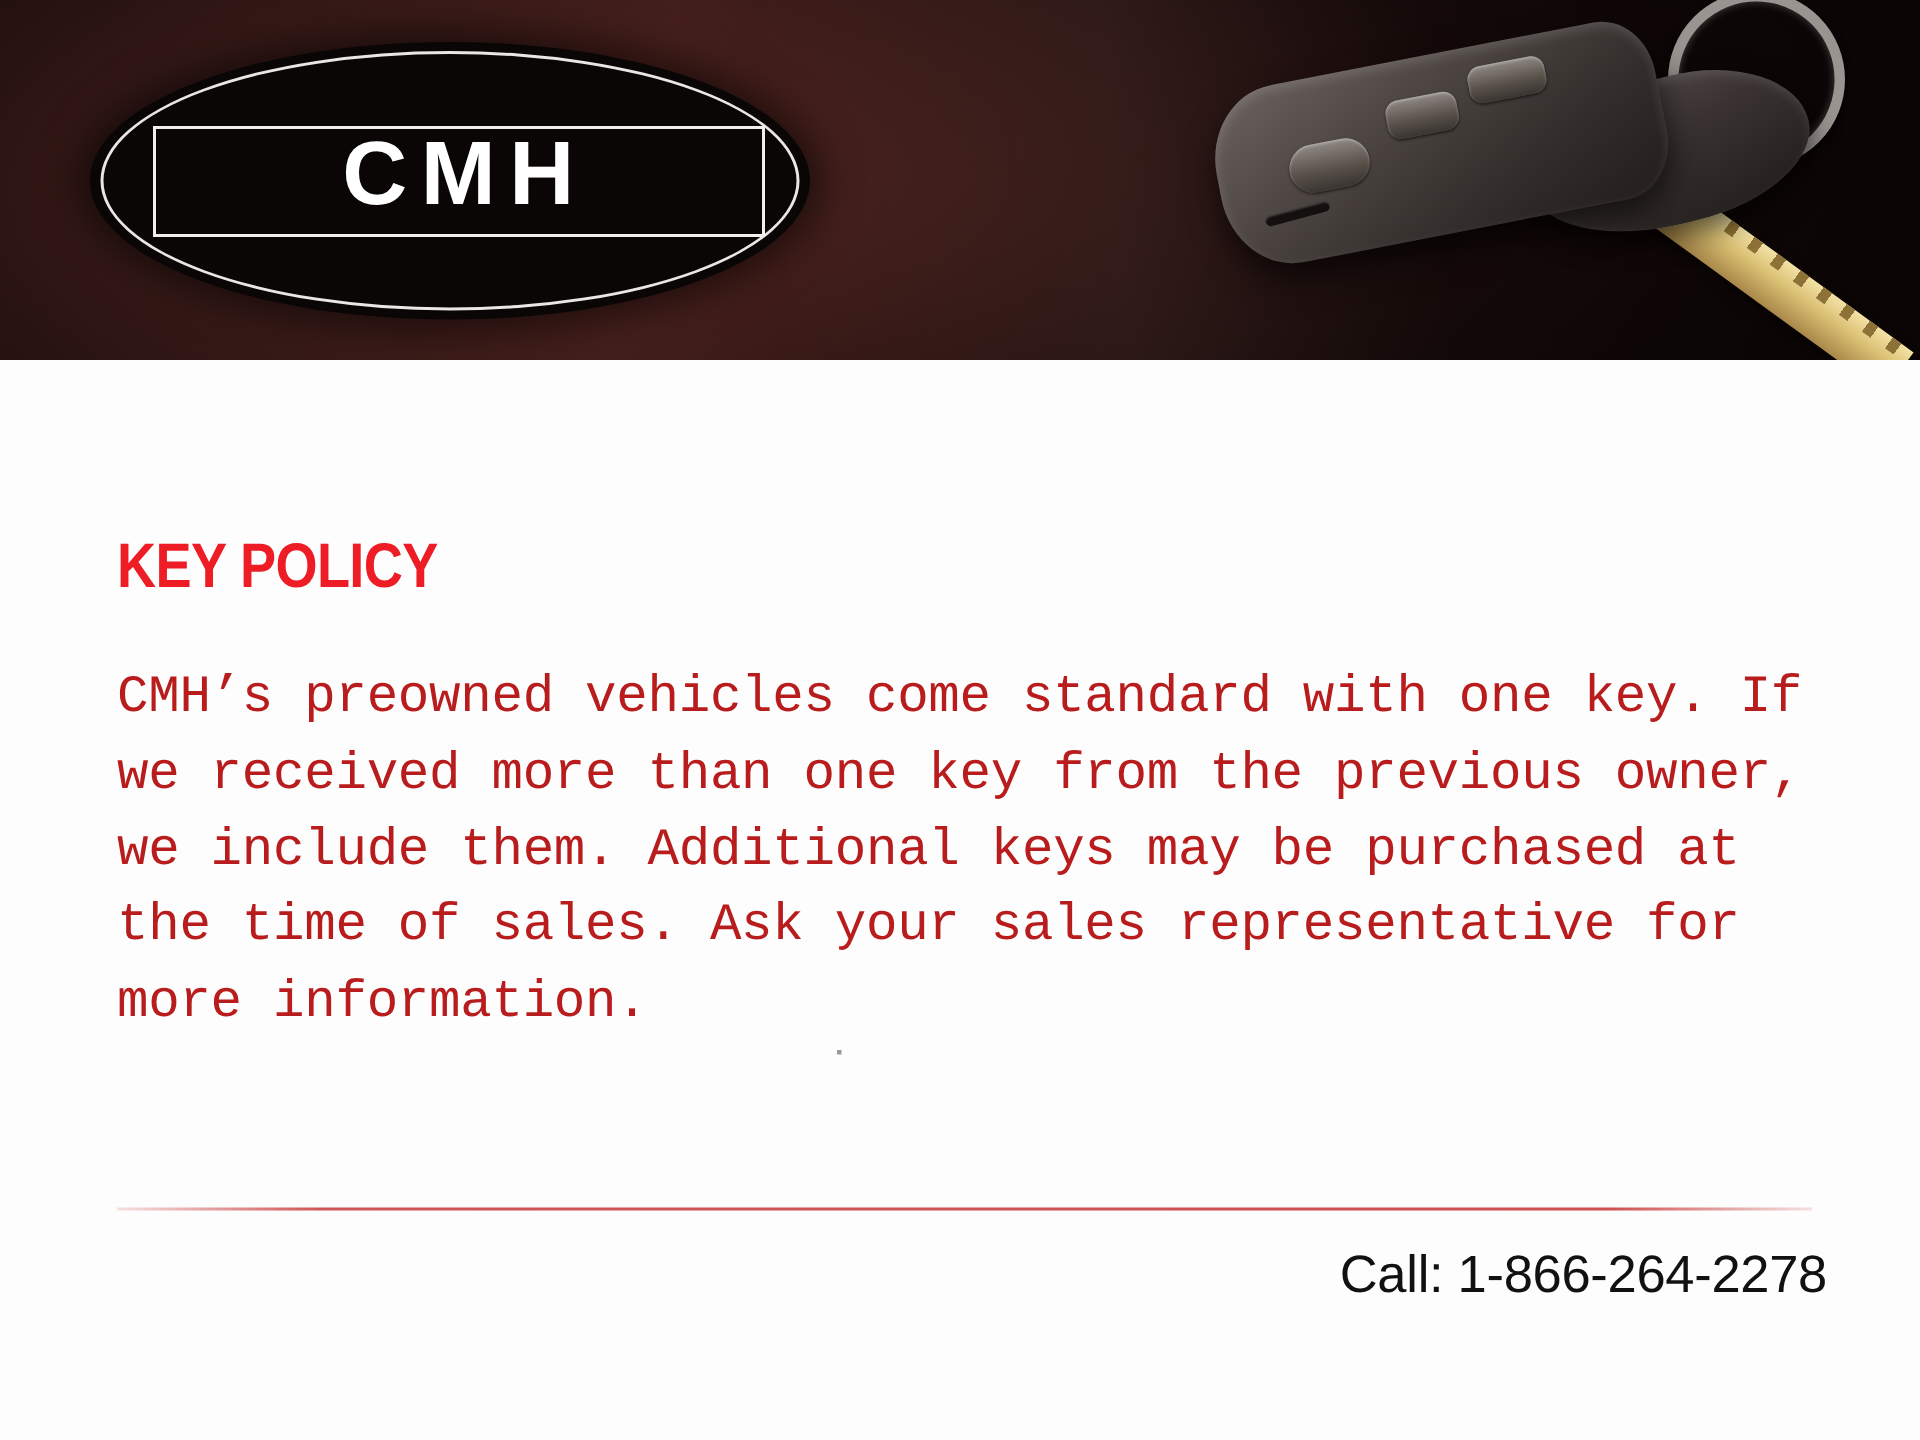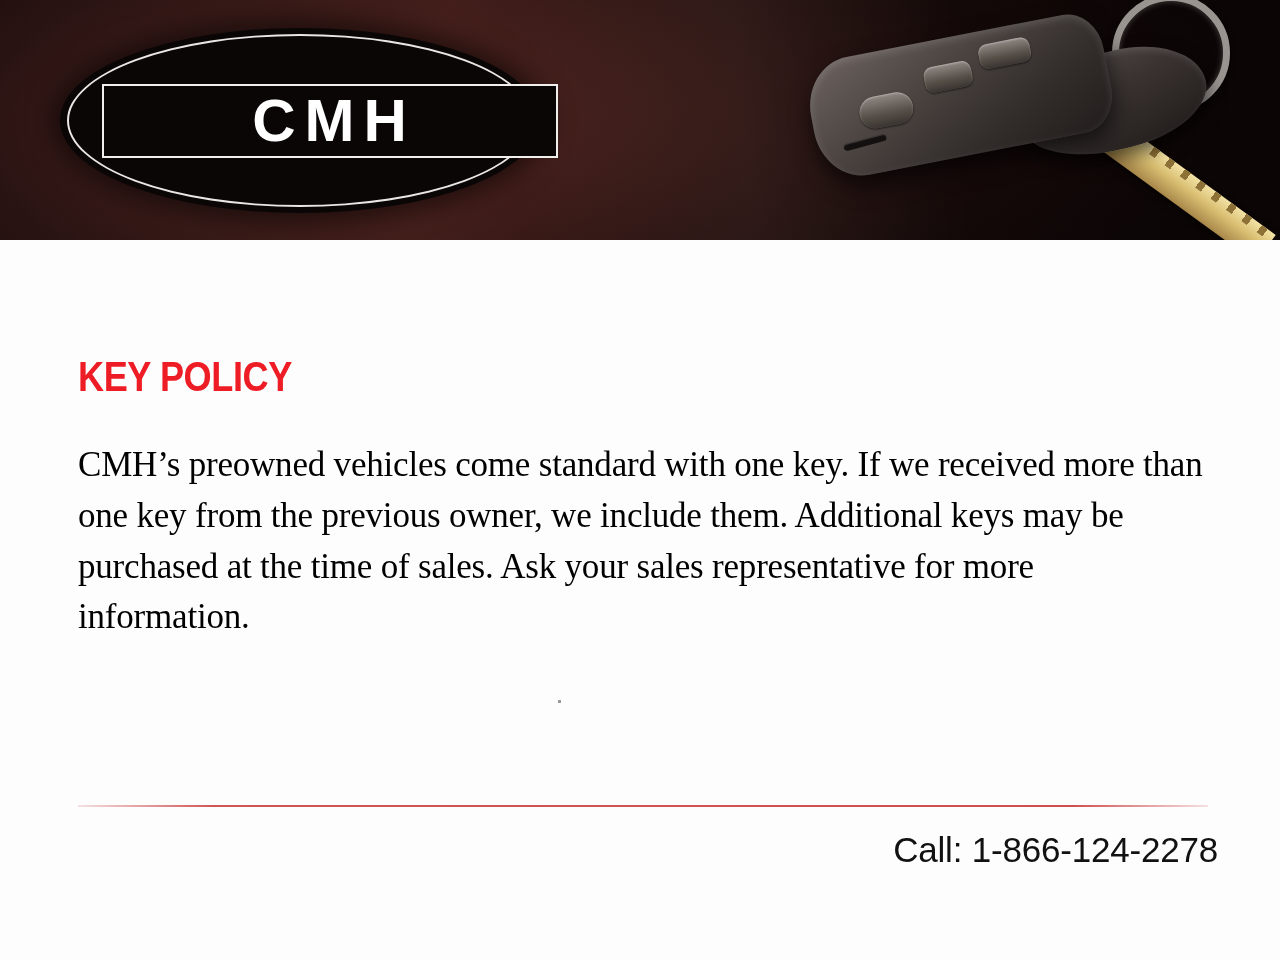--- a/index.html
+++ b/index.html
@@ -64,27 +64,26 @@
     left: 7px; top: 6px;
     width: 466px; height: 173px;
     border-radius: 50%;
     border: 2px solid #e9e6e4;
     box-sizing: border-box;
   }
   .logo-bar {
     position: absolute;
     left: 42px;
     top: 56px;
-    width: 456px;
+    width: 408px;
     height: 74px;
     background: #0a0606;
     border: 2px solid #f1efee;
     box-sizing: border-box;
     display: flex;
-    align-items: center;
     justify-content: center;
   }
   .logo-text {
     color: #ffffff;
     font-family: "Liberation Sans", sans-serif;
     font-weight: bold;
     font-size: 60px;
     letter-spacing: 9px;
     line-height: 1;
     padding-left: 8px;
@@ -183,22 +182,22 @@
     font-size: 42px;
     letter-spacing: -0.5px;
     line-height: 1;
     transform: scaleX(0.86);
     transform-origin: left center;
   }
   .body-copy {
     margin: 0;
     padding-top: 42px;
     width: 1135px;
-    color: #000000;
-    font-family: Liberation Serif, serif;
+    color: #b91c1c;
+    font-family: Liberation Mono, monospace;
     font-size: 35px;
     line-height: 1.45;
     letter-spacing: -0.2px;
   }
   .tiny-mark {
     position: absolute;
     left: 558px;
     top: 700px;
     width: 3px;
     height: 3px;
@@ -252,15 +251,15 @@
     </div>
   </div>
 
   <div class="content">
     <h1 class="headline">KEY POLICY</h1>
     <p class="body-copy">CMH’s preowned vehicles come standard with one key. If we received more than one key from the previous owner, we include them. Additional keys may be purchased at the time of sales. Ask your sales representative for more information.</p>
   </div>
 
   <div class="tiny-mark"></div>
   <div class="divider"></div>
-  <div class="call-line">Call: 1-866-124-2278</div>
+  <div class="call-line">Call: 1-866-264-2278</div>
 
 </div>
 
 </body></html>

